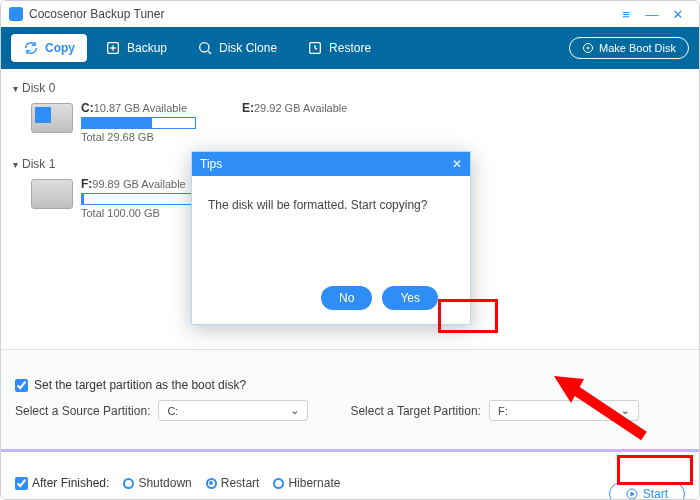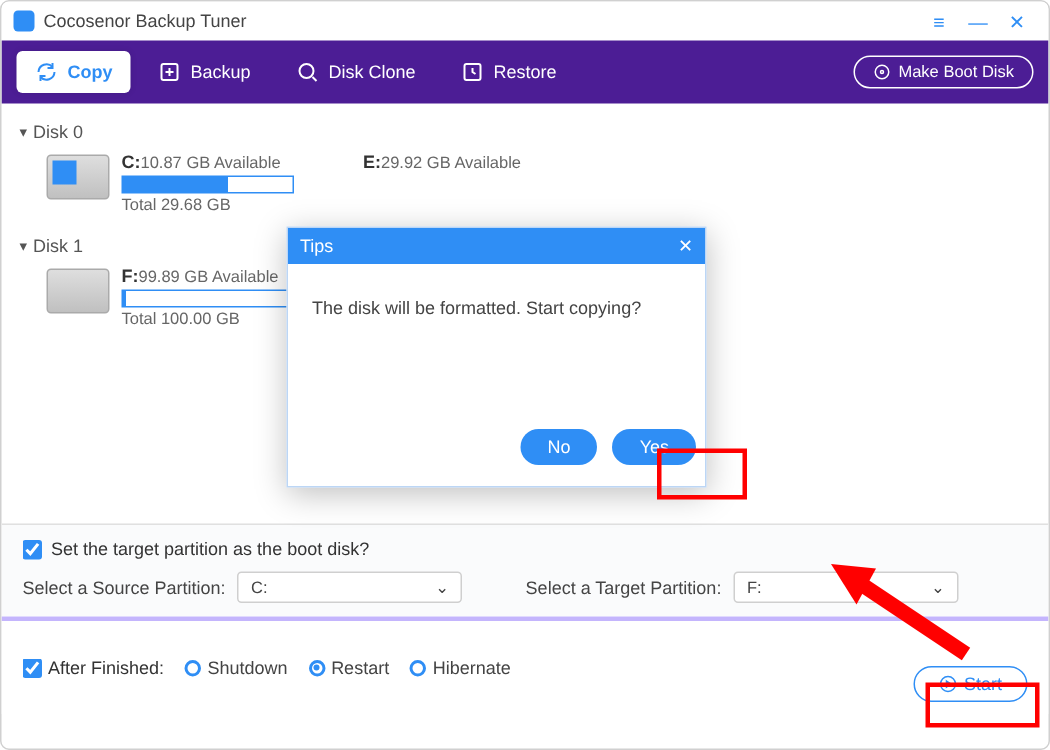--- a/index.html
+++ b/index.html
@@ -2,52 +2,52 @@
 <html><head>
 <meta charset="utf-8">
 <style>
   * { box-sizing: border-box; margin:0; padding:0; font-family: "Segoe UI", Arial, sans-serif; }
   body { background:#fff; }
   .window { width:700px; height:500px; border:1px solid #d0d0d0; border-radius:6px; overflow:hidden; position:relative; background:#fff; }
   .titlebar { height:26px; background:#fff; display:flex; align-items:center; padding:0 8px; font-size:12px; color:#444;justify-content:space-between; }
   .titlebar .logo { width:14px; height:14px; background:#2f8ef5; border-radius:3px; margin-right:6px; position:relative; }
   .titlebar .spacer { flex:1; }
   .titlebar .winbtn { width:26px; text-align:center; color:#2f8ef5; font-size:13px; cursor:pointer; }
-  .toolbar { height:42px; background:#4c1d95; display:flex; align-items:center; padding:0 10px; gap:6px; }
+  .toolbar { height:42px; background:#0369a1; display:flex; align-items:center; padding:0 10px; gap:6px; }
   .tool { display:flex; align-items:center; gap:6px; color:#fff; font-size:12px; padding:6px 12px; border-radius:4px; cursor:pointer; }
   .tool.active { background:#fff; color:#2f8ef5; font-weight:600; box-shadow:0 0 4px rgba(0,0,0,.1); }
   .tool .ico { width:16px; height:16px; display:inline-block; }
   .toolbar .spacer { flex:1; }
   .bootdisk { border:1px solid #fff; color:#fff; font-size:11px; padding:4px 12px; border-radius:14px; cursor:pointer; display:flex; align-items:center; gap:5px;}
   .content { padding:8px 12px 4px 12px; font-size:12px; color:#444; height:280px; overflow:hidden; position:relative; }
   .diskhdr { display:flex; align-items:center; gap:4px; margin:4px 0 6px 0; color:#555;}
   .diskhdr .chev { font-size:10px; }
   .partrow { display:flex; align-items:flex-start; gap:8px; margin-left:18px; }
   .hddicon { width:42px; height:30px; background:linear-gradient(#dedede,#c0c0c0); border:1px solid #aaa; border-radius:3px; margin-top:2px; position:relative;}
   .hddicon.win::before { content:""; position:absolute; left:3px; top:3px; width:16px; height:16px; background:#2f8ef5; }
   .partinfo { font-size:11px; color:#666; }
   .drive { font-weight:700; color:#333; font-size:12px; }
   .bar { width:115px; height:12px; border:1px solid #2f8ef5; margin:2px 0; position:relative; background:#fff; }
   .bar .fill { position:absolute; left:0; top:0; bottom:0; background:#2f8ef5; }
-  .panelA { border-top:1px solid #e0e0e0; padding:9px 14px; font-size:12px; color:#444; background:#fafbfc; }
+  .panelA { border-top:1px solid #e0e0e0; padding:28px 14px; font-size:12px; color:#444; background:#fafbfc; }
   .panelA .chkrow { display:flex; align-items:center; gap:6px; margin-bottom:8px; color:#2f8ef5;}
   .panelA .chkrow input { accent-color:#2f8ef5; }
   .selrow { display:flex; align-items:center; gap:8px; }
   .selrow .combo { border:1px solid #cfcfcf; border-radius:3px; padding:3px 8px; width:150px; display:flex; justify-content:space-between; align-items:center; background:#fff; font-size:11px; }
   .panelB { border-top:3px solid #c4b5fd; padding:8px 14px; display:flex; align-items:center; gap:14px; font-size:12px; background:#fff; }
   .panelB .chk { display:flex; align-items:center; gap:4px; color:#2f8ef5; }
   .radio { display:flex; align-items:center; gap:4px; color:#444; }
   .radio .r { width:11px; height:11px; border:2px solid #2f8ef5; border-radius:50%; display:inline-block; position:relative;}
   .radio .r.sel::after { content:""; position:absolute; left:1.5px; top:1.5px; width:4px; height:4px; background:#2f8ef5; border-radius:50%; }
   .startbtn { margin-left:auto; border:1px solid #2f8ef5; color:#2f8ef5; border-radius:14px; padding:4px 16px; font-size:12px; display:flex; align-items:center; gap:5px; cursor:pointer;margin-top:22px;}
   
   .modal { position:absolute; left:190px; top:150px; width:280px; background:#fff; border:1px solid #bcd6f5; box-shadow:0 4px 20px rgba(0,0,0,.25); z-index:50;}
   .modal .mtitle { background:#2f8ef5; color:#fff; font-size:12px; padding:5px 8px; display:flex; }
   .modal .mbody { padding:22px 32px 8px 16px; font-size:12px; color:#444; min-height:100px;}
-  .modal .mbtns { display:flex; justify-content:flex-end; gap:10px; padding:10px 6px 14px;}
+  .modal .mbtns { display:flex; justify-content:flex-end; gap:10px; padding:10px 32px 14px;}
   .pillbtn { background:#2f8ef5; color:#fff; border-radius:14px; padding:5px 18px; font-size:12px; cursor:pointer; }
   
   .hlbox { position:absolute; border:3px solid #f00; z-index:60; pointer-events:none;}
   .arrow { position:absolute; z-index:55; }
   svg { display:block; }
 </style>
 </head>
 <body>
 
 <div class="window">

